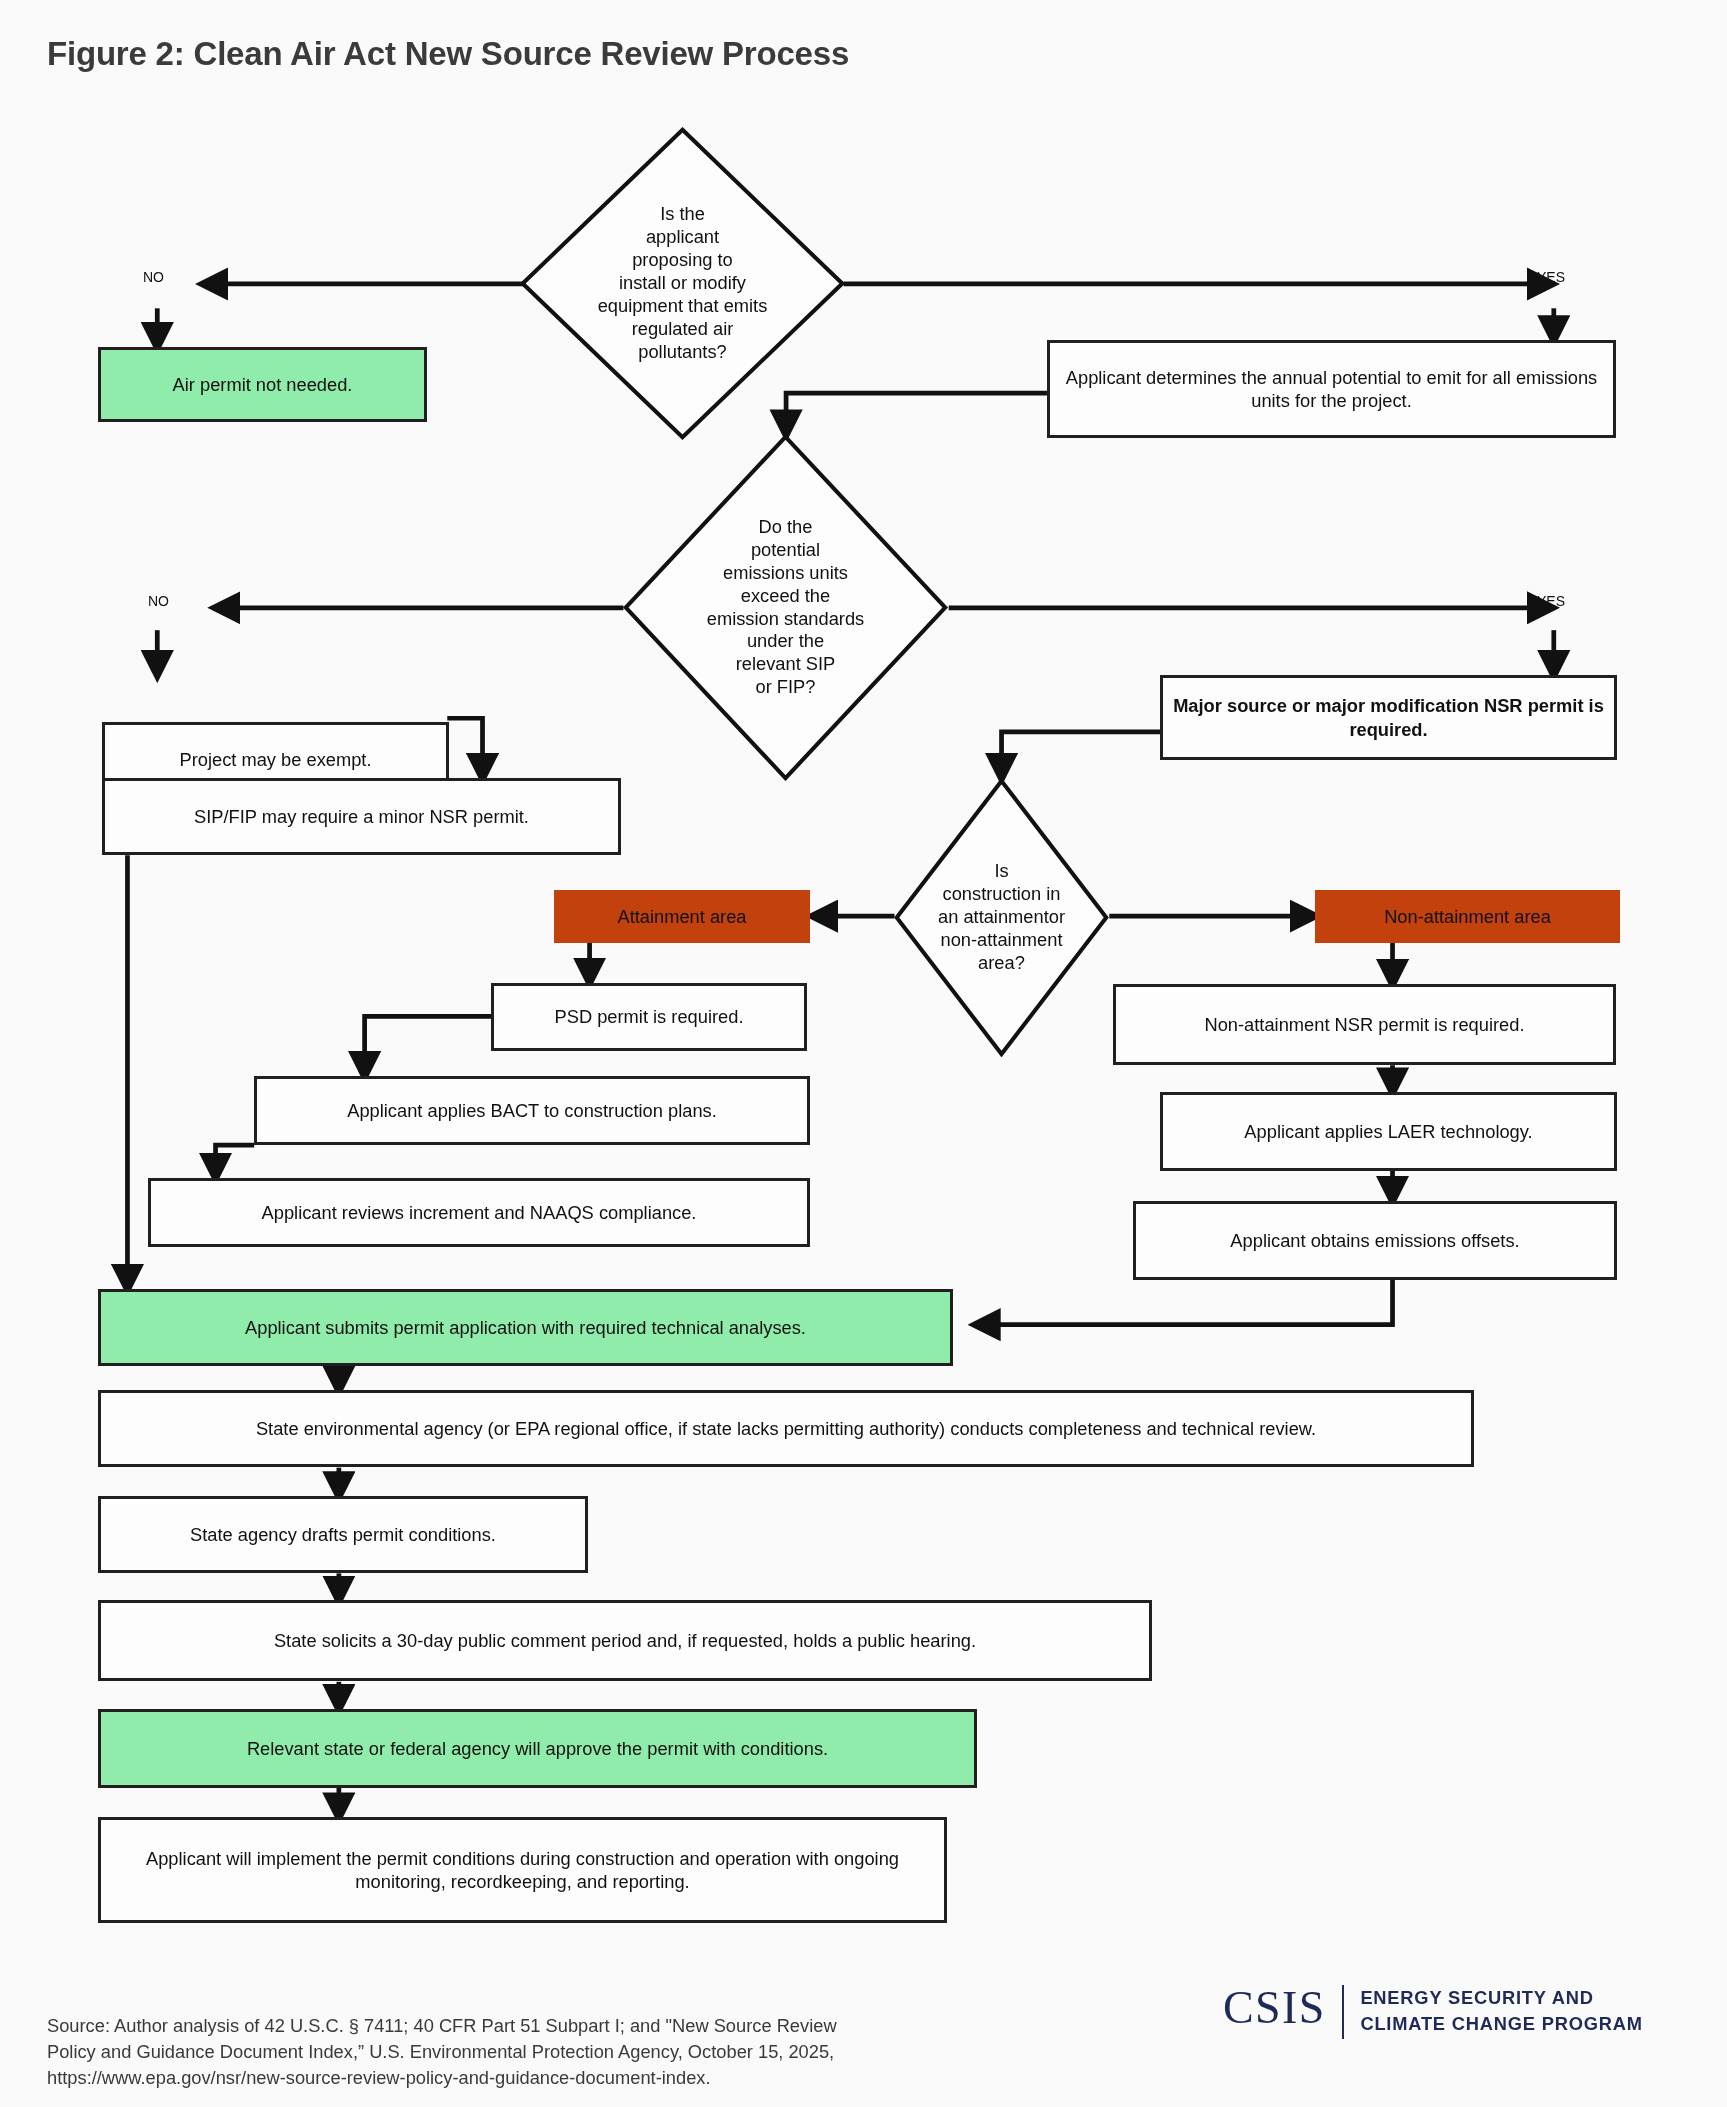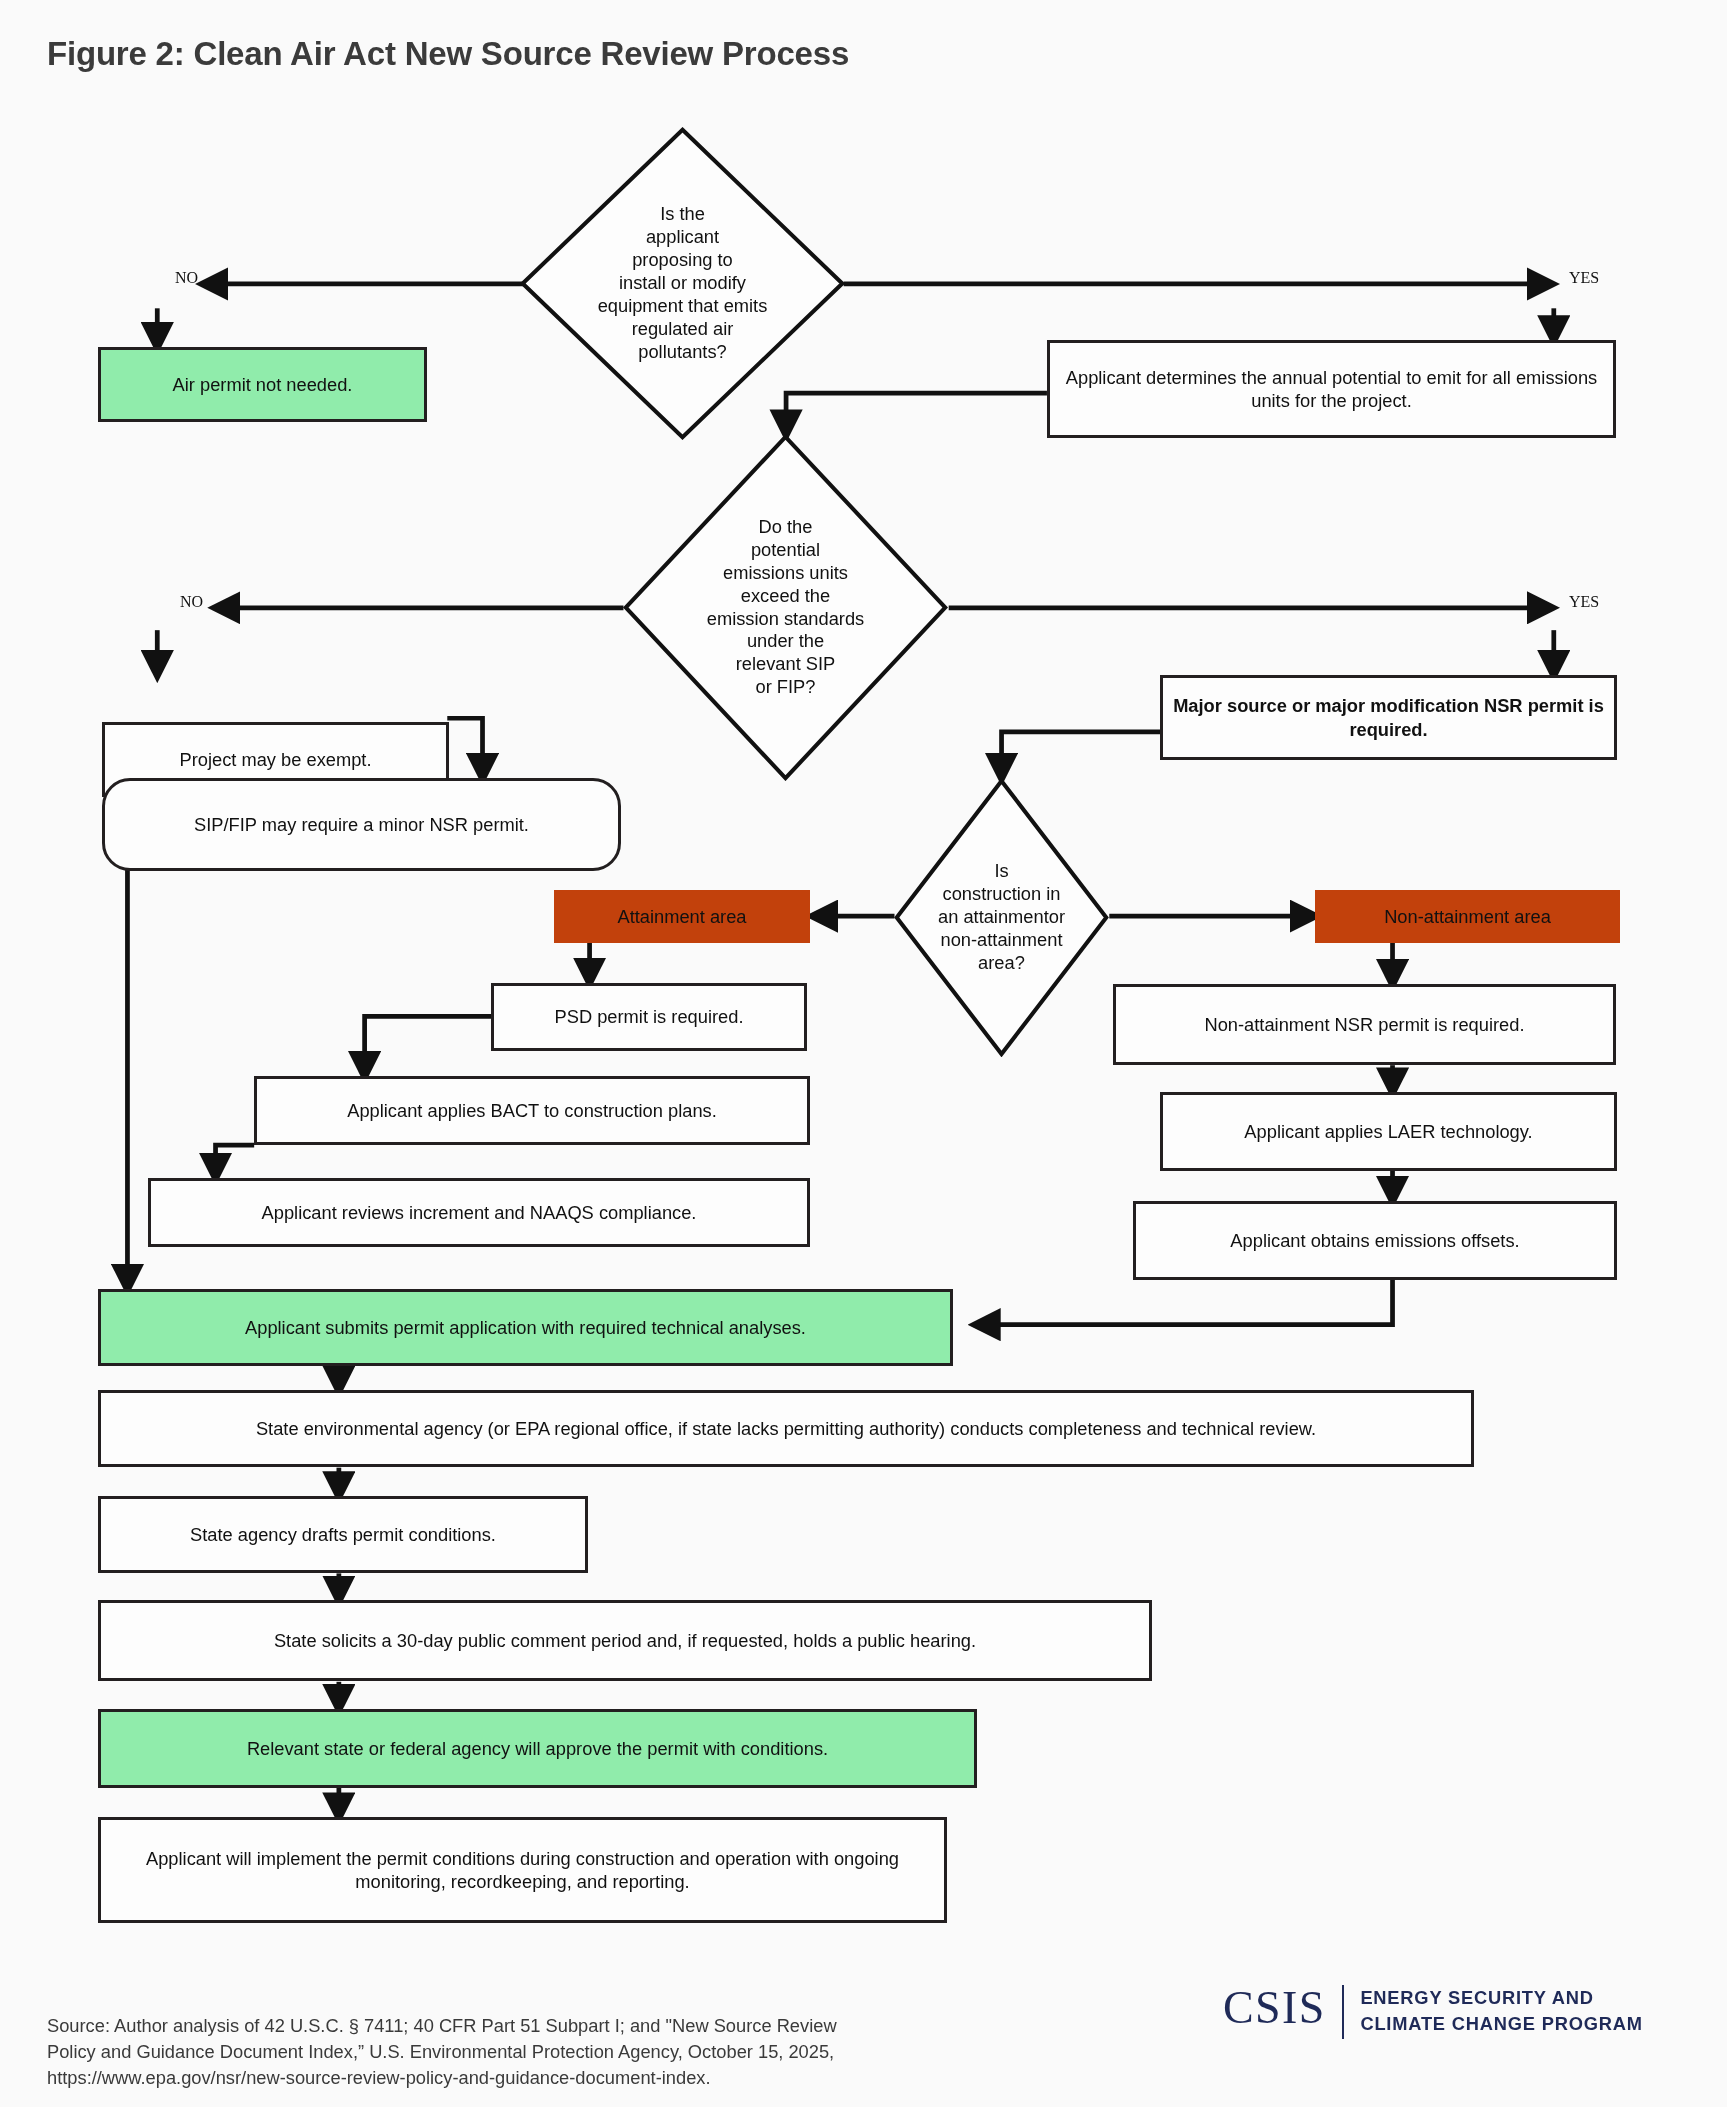--- a/index.html
+++ b/index.html
@@ -38,23 +38,22 @@
   .box.grey{background:#c2410c;border:none;}
   .diamond{
     background:transparent;border:none;
     display:flex;align-items:center;justify-content:center;
   }
   .diamond .dtxt{position:relative;z-index:2;line-height:1.25;font-size:18.3px;}
   .diamond svg{position:absolute;left:0;top:0;}
 
   
   .blabel{
-    position:absolute;font-size:16px;color:#111;
-    font-family:Liberation Serif, serif;
-    margin-left:32px;
+    position:absolute;font-size:14px;color:#111;
+    font-family:Liberation Sans, sans-serif;
   }
 
   
   #source{
     position:absolute;left:47px;top:1977px;
     font-size:18.3px;line-height:1.42;color:#3a3a3a;
     max-width:1098px;
     margin-top:36px;
   }
   #logo{
@@ -176,21 +175,21 @@
       <span>relevant SIP</span><br>
       <span>or FIP?</span>
     </div>
   </div>
 
   <div class="blabel" style="left:148px;top:593px;">NO</div>
   <div class="blabel" style="left:1537px;top:593px;">YES</div>
 
   <div class="node box" style="left:102px;top:675px;width:347px;height:75px;margin-top:47px;">Project may be exempt.</div>
 
-  <div class="node box" style="left:102px;top:778px;width:519px;height:93px;border-radius:28px;">SIP/FIP may require a minor NSR permit.</div>
+  <div class="node box" style="left:102px;top:778px;width:519px;height:77px;">SIP/FIP may require a minor NSR permit.</div>
 
   <div class="node box" style="left:1160px;top:675px;width:457px;height:85px;font-weight:bold;">Major source or major modification NSR permit is required.</div>
 
   <div class="node diamond" style="left:894px;top:778px;width:215px;height:279px;">
     <svg width="215" height="279" viewBox="0 0 318 412">
       <polygon points="159,4 314,206 159,408 4,206" fill="#fdfdfd" stroke="#111" stroke-width="6"></polygon>
     </svg>
     <div class="dtxt">
       <span>Is</span><br>
       <span>construction in</span><br>

